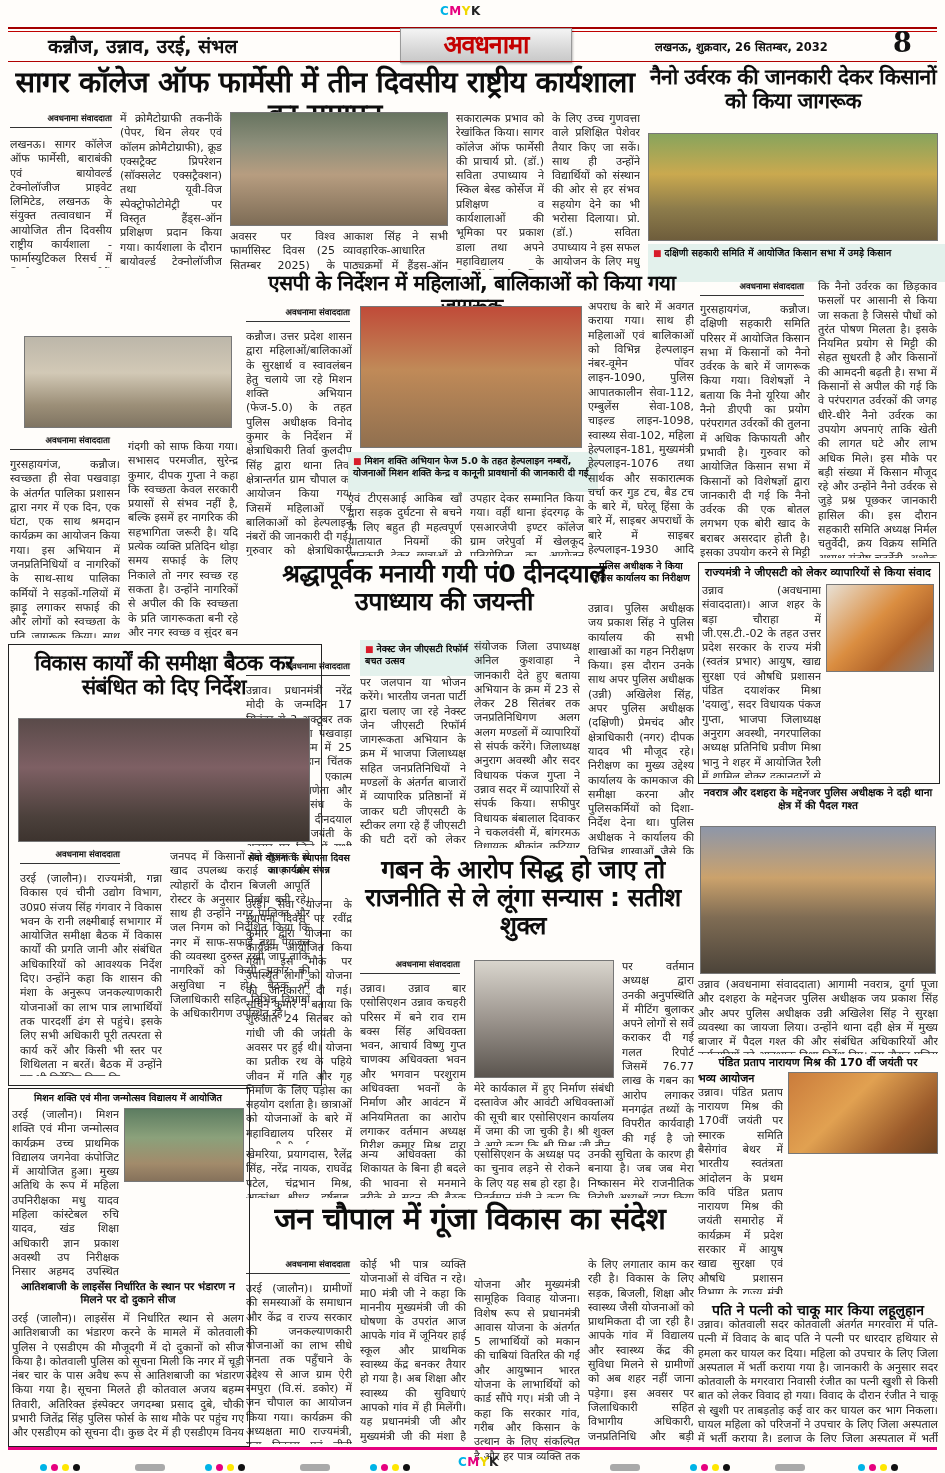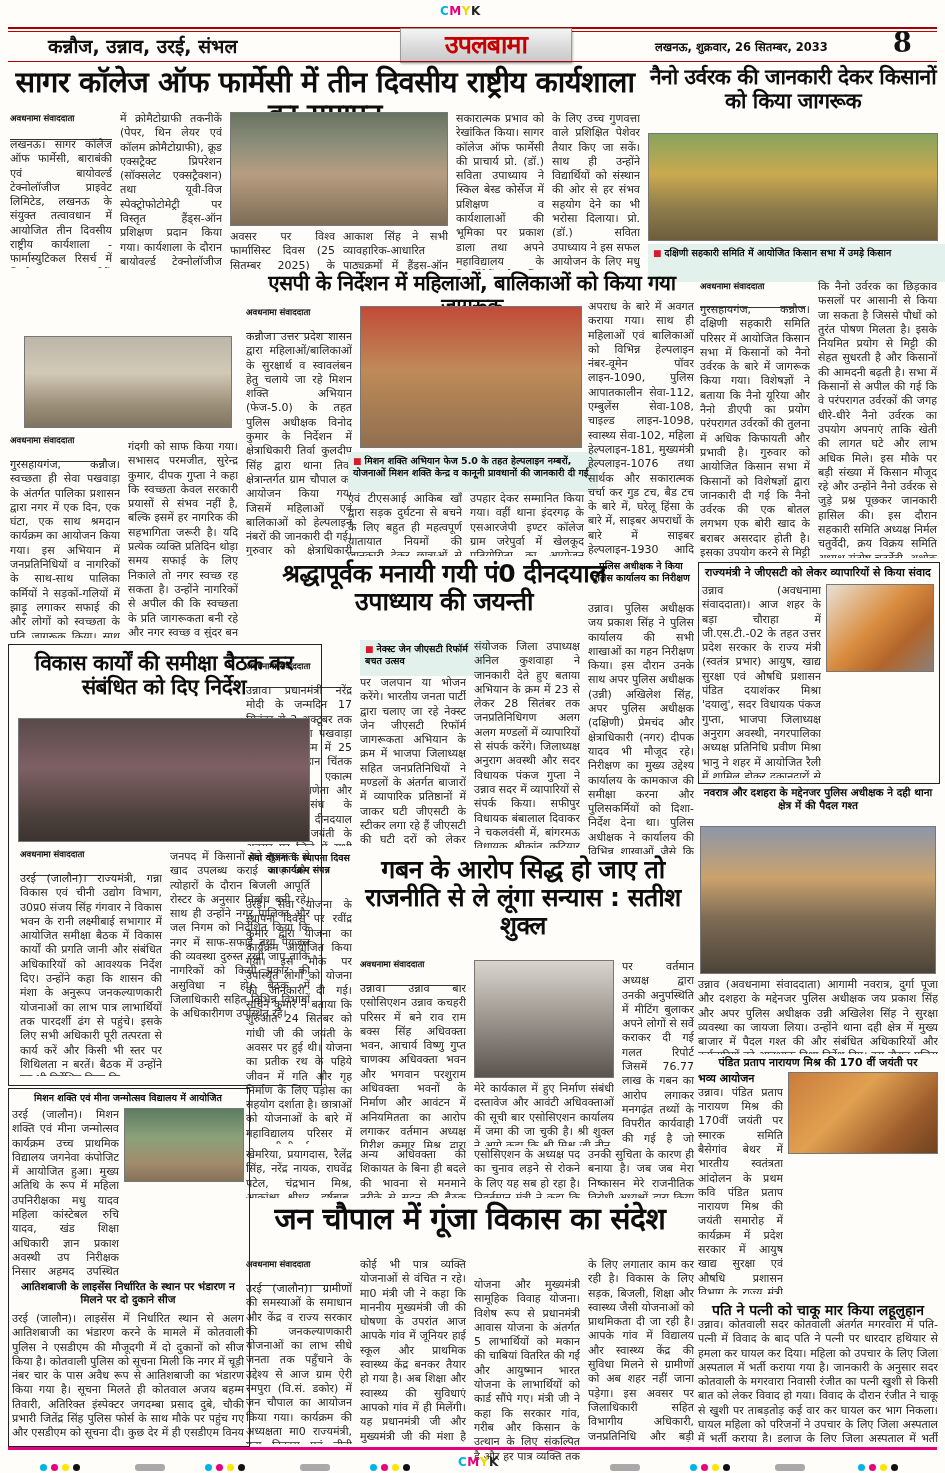--- a/index.html
+++ b/index.html
@@ -1,21 +1,21 @@
 <!DOCTYPE html>
 <html><head>
 <meta charset="utf-8">
 <style>
   html,body{margin:0;padding:0;background:#fff;}
   #page{position:relative;width:945px;height:1473px;background:#fffdfa;overflow:hidden;
         font-family:"DejaVu Sans","Liberation Sans",sans-serif;color:#111;}
   .abs{position:absolute;}
   .hl{font-weight:bold;color:#0d0d0d;text-align:center;line-height:1.12;letter-spacing:-0.5px;}
   .col{font-size:11px;line-height:1.3;text-align:justify;overflow:hidden;color:#222;}
-  .byline{font-weight:bold;font-size:8.5px;border-bottom:1px solid #333;padding-bottom:16px;}
+  .byline{font-weight:bold;font-size:8.5px;border-bottom:1px solid #333;padding-bottom:4px;text-align:right;}
   .photo{background:#888;box-shadow:0 0 0 1px #777 inset;}
   .ph-sagar{background:linear-gradient(180deg,#66735f 0%,#8d8f7b 28%,#b79d80 55%,#7c6b55 100%);}
   .ph-kisan{background:linear-gradient(180deg,#86a45d 0%,#caa94f 38%,#8d7c4b 70%,#6d5c3b 100%);}
   .ph-shram{background:linear-gradient(180deg,#bcb6a9 0%,#d2c9b6 40%,#9c8f78 75%,#7e7361 100%);}
   .ph-esp{background:linear-gradient(180deg,#c04a38 0%,#c08a58 45%,#8f6f4f 100%);}
   .ph-meet{background:linear-gradient(180deg,#594a49 0%,#7e6064 40%,#4b403b 80%,#3c332e 100%);}
   .ph-gaban{background:linear-gradient(180deg,#dad6ce 0%,#9c958e 50%,#59534d 100%);}
   .ph-gst{background:linear-gradient(135deg,#e9e3d9 0%,#da8d40 45%,#b2652b 70%,#8b8179 100%);}
   .ph-nav{background:linear-gradient(180deg,#8c96aa 0%,#cba26c 35%,#7f6c54 62%,#4b4339 100%);}
   .ph-pandit{background:linear-gradient(135deg,#ca7b3b 0%,#e1a151 40%,#9b5b2b 75%,#6e421f 100%);}
@@ -42,22 +42,22 @@
 </style>
 </head>
 <body>
 
 <div id="page">
 
   <div class="abs cmyk" style="left:440px;top:4px;"><span class="c">C</span><span class="m">M</span><span class="y">Y</span><span class="k">K</span></div>
 
   <div class="abs rule-red" style="left:8px;top:27px;width:929px;"></div>
   <div class="abs mast-left" style="left:48px;top:33px;width:330px;">कन्नौज, उन्नाव, उरई, संभल</div>
-  <div class="abs logo" style="left:400px;top:28px;width:170px;height:33px;">उपलबामा</div>
-  <div class="abs mast-right" style="left:655px;top:39px;width:220px;">लखनऊ, शुक्रवार, 26 सितम्बर, 2033</div>
+  <div class="abs logo" style="left:400px;top:28px;width:170px;height:33px;">अवधनामा</div>
+  <div class="abs mast-right" style="left:655px;top:39px;width:220px;">लखनऊ, शुक्रवार, 26 सितम्बर, 2032</div>
   <div class="abs pagenum" style="left:893px;top:27px;">8</div>
   <div class="abs rule-red2" style="left:8px;top:61px;width:929px;"></div>
 
   <div class="abs hl" style="left:8px;top:66px;width:634px;font-size:29px;">सागर कॉलेज ऑफ फार्मेसी में तीन दिवसीय राष्ट्रीय कार्यशाला का समापन</div>
   <div class="abs hl" style="left:648px;top:66px;width:290px;font-size:21px;">नैनो उर्वरक की जानकारी देकर किसानों को किया जागरूक</div>
 
   <div class="abs byline" style="left:10px;top:112px;width:102px;">अवधनामा संवाददाता</div>
   <div class="abs col" style="left:10px;top:138px;width:102px;height:130px;">लखनऊ। सागर कॉलेज ऑफ फार्मेसी, बाराबंकी एवं बायोवर्ल्ड टेक्नोलॉजीज प्राइवेट लिमिटेड, लखनऊ के संयुक्त तत्वावधान में आयोजित तीन दिवसीय राष्ट्रीय कार्यशाला - फार्मास्युटिकल रिसर्च में विश्लेषणात्मक तकनीकें (22-24 सितम्बर 2025) का सफल समापन 24 सितम्बर 2025 को हुआ। इस कार्यशाला में लगभग 200 विद्यार्थियों ने भाग लिया। तीन दिवसीय कार्यशाला</div>
   <div class="abs col" style="left:120px;top:112px;width:102px;height:156px;">में क्रोमैटोग्राफी तकनीकें (पेपर, थिन लेयर एवं कॉलम क्रोमैटोग्राफी), क्रूड एक्सट्रैक्ट प्रिपरेशन (सॉक्सलेट एक्सट्रैक्शन) तथा यूवी-विज स्पेक्ट्रोफोटोमेट्री पर विस्तृत हैंड्स-ऑन प्रशिक्षण प्रदान किया गया। कार्यशाला के दौरान बायोवर्ल्ड टेक्नोलॉजीज प्राइवेट लिमिटेड के रिसर्च साइंटिस्ट डॉ. आकाश सिंह एवं एसोसिएट रिसर्च इंजी. पुनीत कुमार चतुर्वेदी ने विभिन्न तकनीकों पर व्याख्यान दिए और संस्थान परिसर में विद्यार्थियों को व्यावहारिक प्रशिक्षण प्रदान किया। इस</div>
   <div class="abs photo ph-sagar" style="left:230px;top:112px;width:218px;height:114px;"></div>

